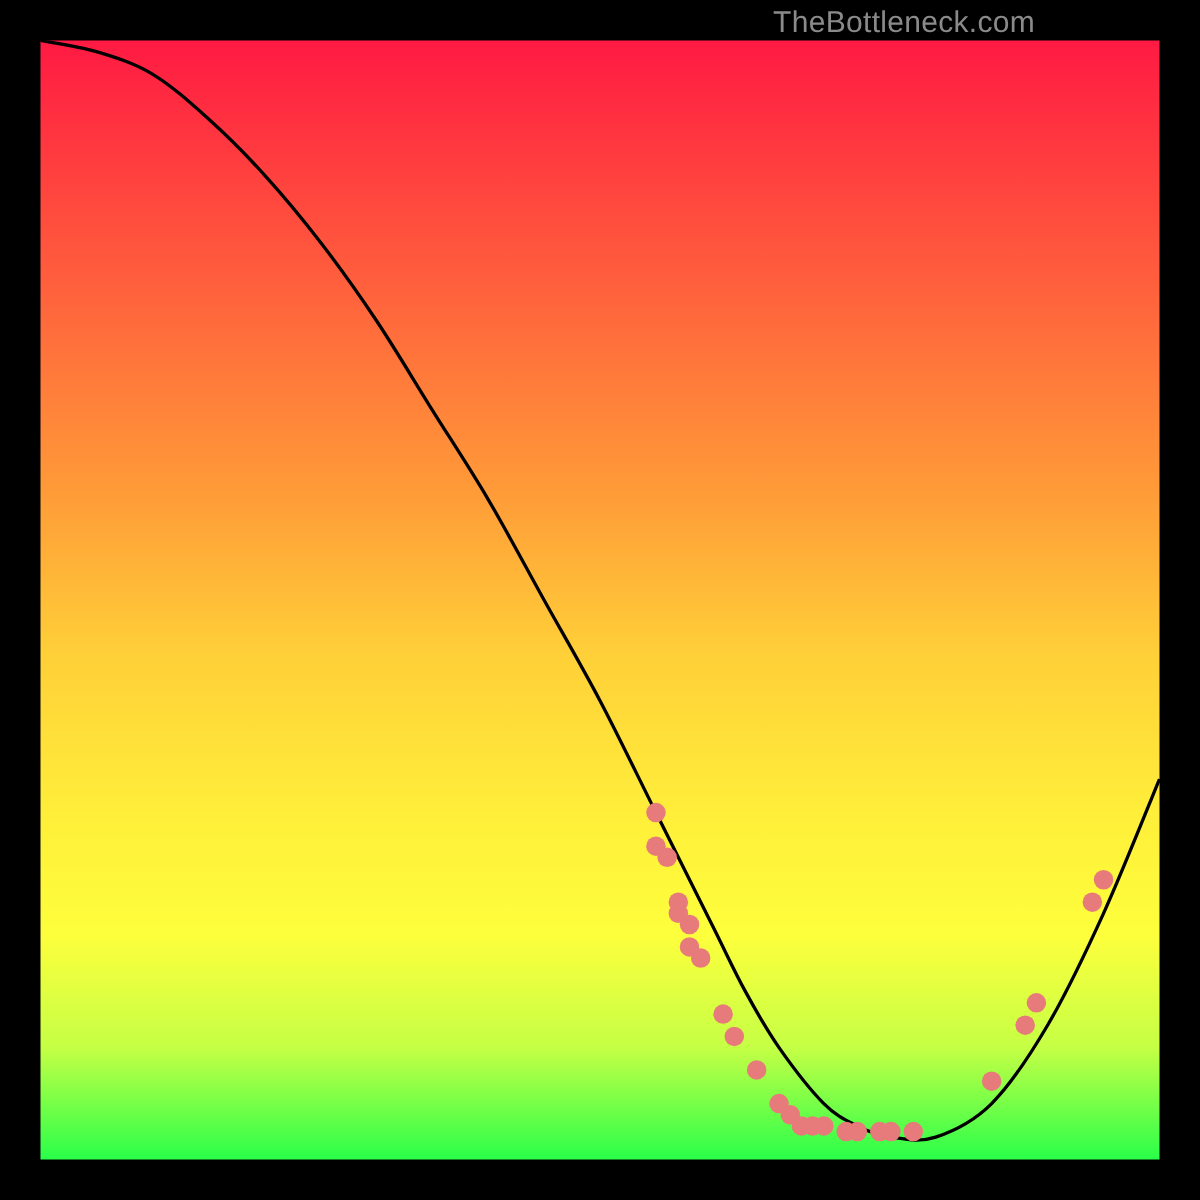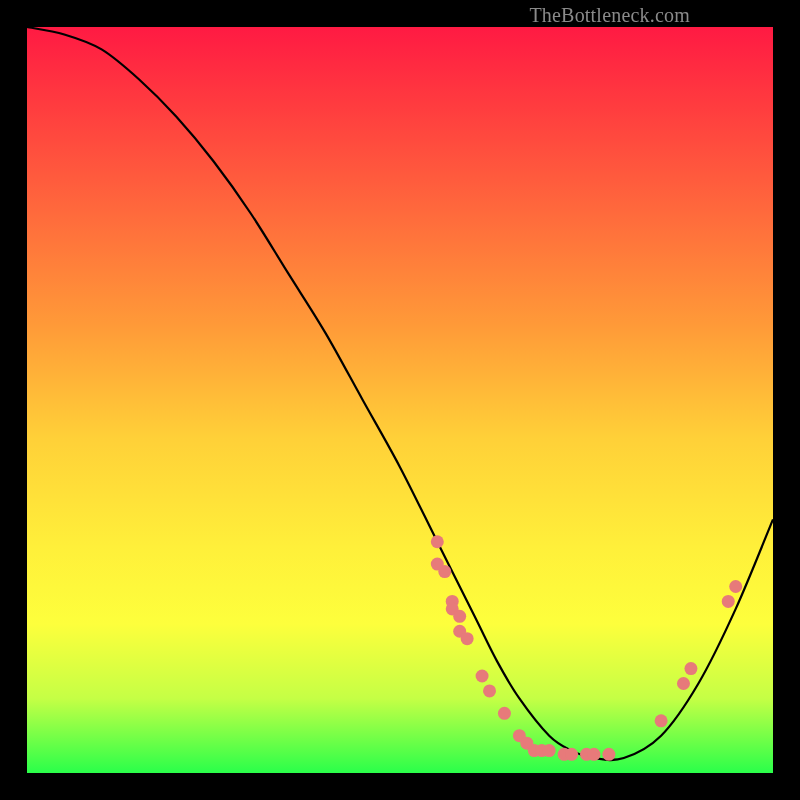--- a/index.html
+++ b/index.html
@@ -8,21 +8,20 @@
     width: 800px;
     height: 800px;
     background: #000;
     overflow: hidden;
     font-family: Arial, Helvetica, sans-serif;
   }
   .stage {
     position: relative;
     width: 720px;
     height: 800px;
-    font-family: Liberation Serif, serif;
   }
   .plot {
     position: absolute;
     left: 27px;
     top: 27px;
     width: 746px;
     height: 746px;
     
     background: linear-gradient(to bottom,
       #ff1a43 0%,

